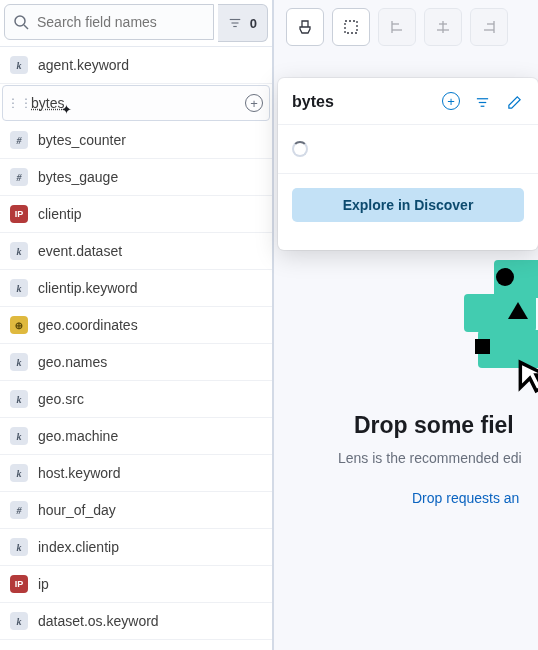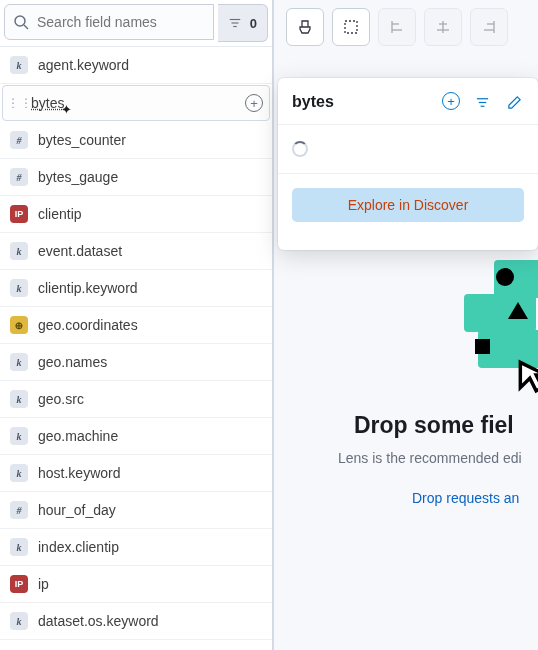--- a/index.html
+++ b/index.html
@@ -235,23 +235,23 @@
     }
     .flyout-footer {
       padding: 14px;
     }
     .explore-btn {
       width: 100%;
       height: 34px;
       border: none;
       border-radius: 5px;
       background: #c3e1f6;
-      color: #c2410c;
+      color: #0c4a6e;
       font-size: 14px;
-      font-weight: 400;
+      font-weight: 700;
       cursor: pointer;
     }
     
     
     .dropzone {
       position: absolute;
       left: 294px;
       top: 258px;
       width: 244px;
       height: 392px;

